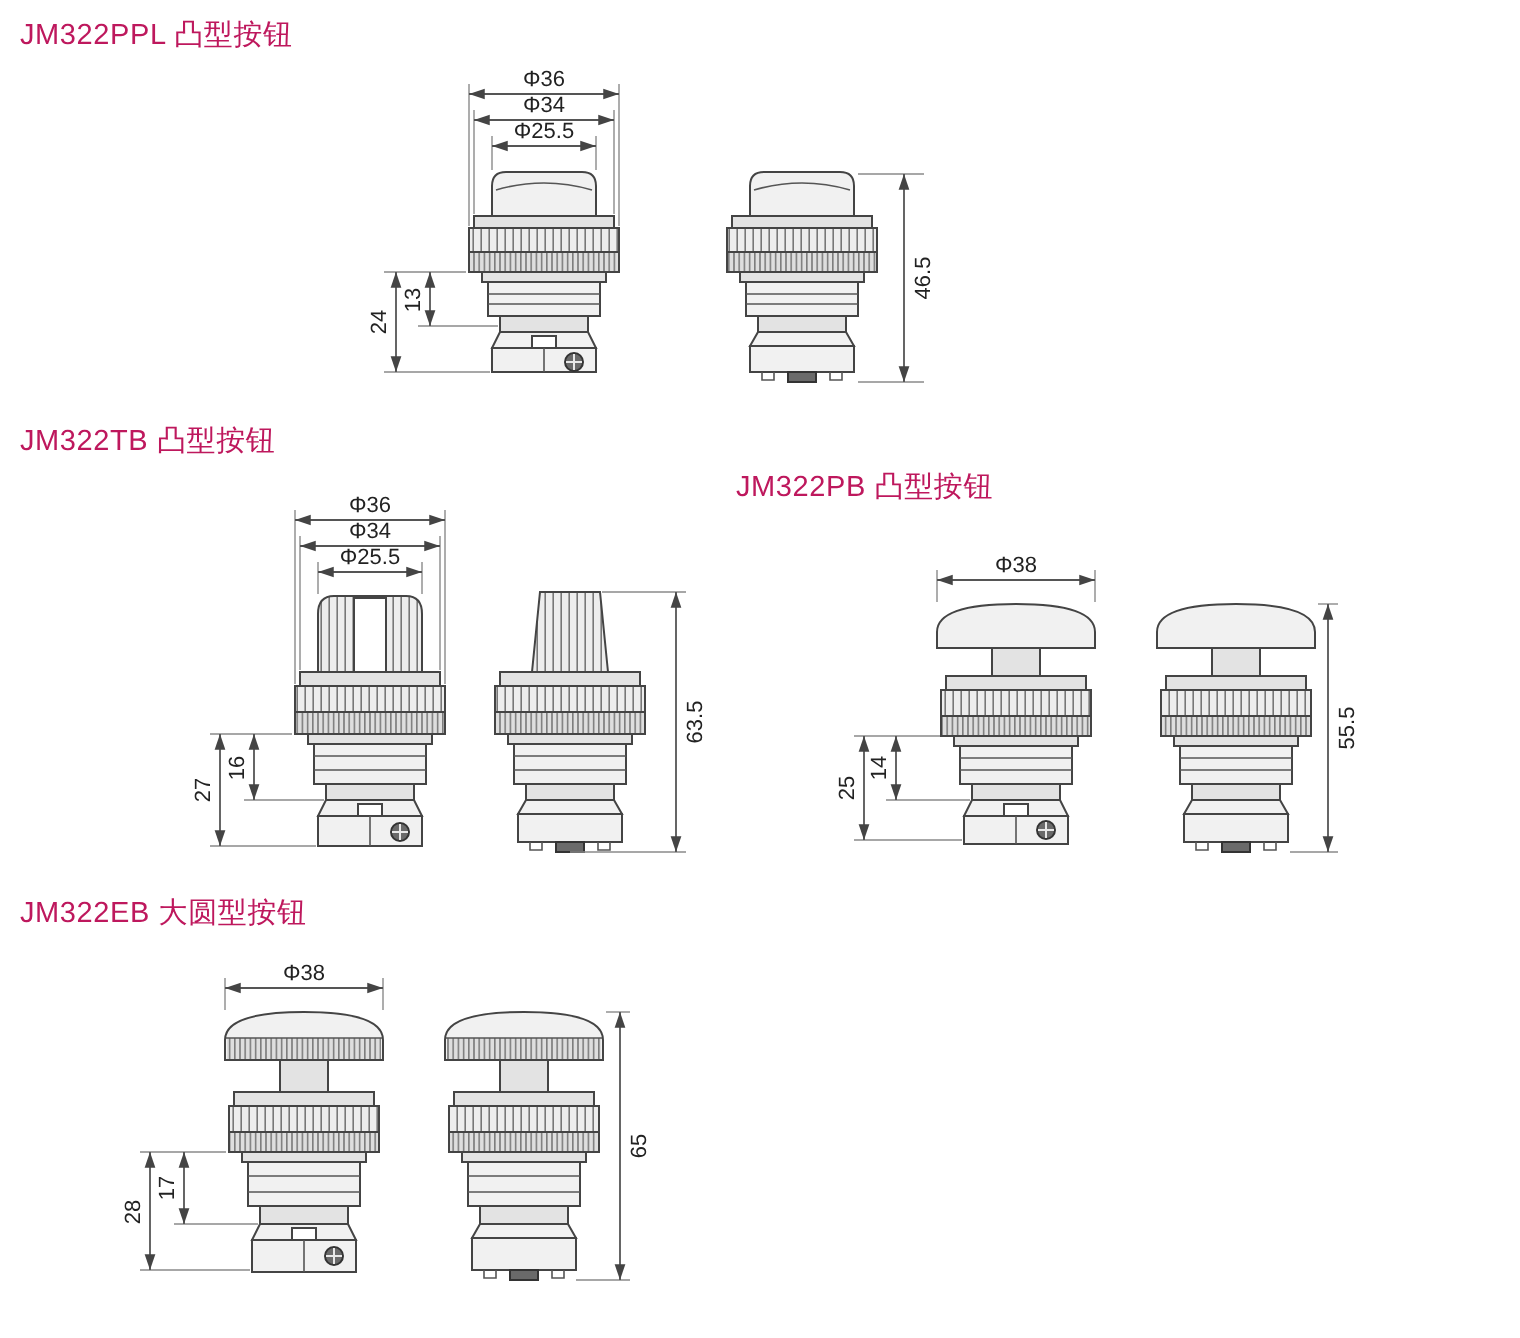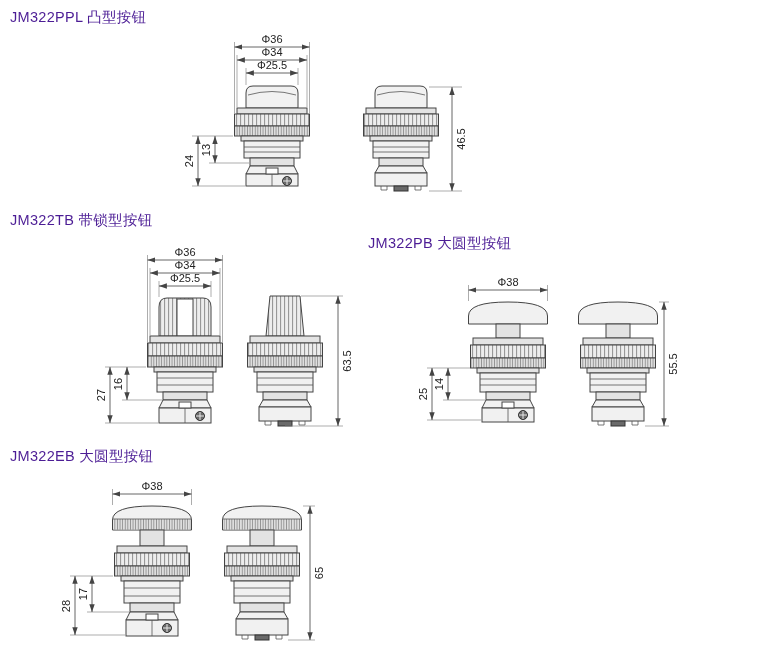--- a/index.html
+++ b/index.html
@@ -1,21 +1,21 @@
 <!DOCTYPE html>
 <html><head>
 <meta charset="utf-8">
 <style>
   html,body { margin:0; padding:0; background:#ffffff; }
   .canvas {
     position:relative; width:760px; height:669px; background:#ffffff;
     font-family:"Liberation Sans", sans-serif; overflow:hidden;
   }
   .sec-title {
-    position:absolute; font-size:14.5px; color:#4c1d95; letter-spacing:0.3px;
+    position:absolute; font-size:14.5px; color:#be185d; letter-spacing:0.3px;
     font-family:"Liberation Sans", sans-serif; white-space:nowrap;
   }
   svg.draw { position:absolute; left:0; top:0; }
   .s   { stroke:#444; stroke-width:1; fill:#f1f1f1; }
   .s2  { stroke:#444; stroke-width:1; fill:#e3e3e3; }
   .sw  { stroke:#444; stroke-width:1; fill:#ffffff; }
   .kn  { stroke:#444; stroke-width:1; fill:url(#knurl); }
   .kn2 { stroke:#444; stroke-width:1; fill:url(#knurl2); }
   .knb { stroke:none; fill:url(#knurl2); }
   .ln  { stroke:#555; stroke-width:0.8; fill:none; }
@@ -23,22 +23,22 @@
   .ext { stroke:#8a8a8a; stroke-width:0.7; }
   .dark{ fill:#6a6a6a; stroke:#333; stroke-width:1; }
   .dimtxt { font-family:"Liberation Sans", sans-serif; font-size:11px; fill:#222; }
 </style>
 </head>
 <body>
 
 <div class="canvas">
 
   <div class="sec-title" style="left:10px; top:8px">JM322PPL 凸型按钮</div>
-  <div class="sec-title" style="left:10px; top:211px">JM322TB 带锁型按钮</div>
-  <div class="sec-title" style="left:368px; top:234px">JM322PB 大圆型按钮</div>
+  <div class="sec-title" style="left:10px; top:211px">JM322TB 凸型按钮</div>
+  <div class="sec-title" style="left:368px; top:234px">JM322PB 凸型按钮</div>
   <div class="sec-title" style="left:10px; top:447px">JM322EB 大圆型按钮</div>
 
   <svg class="draw" width="760" height="669" viewBox="0 0 760 669">
     <defs>
       <marker id="arr" viewBox="0 0 10 8" markerWidth="9" markerHeight="7" refX="10" refY="4" orient="auto-start-reverse">
         <path d="M0,0.6 L10,4 L0,7.4 Z" fill="#444"></path>
       </marker>
       <pattern id="knurl" width="4" height="6" patternUnits="userSpaceOnUse">
         <rect width="4" height="6" fill="#ededed"></rect>
         <line x1="0.6" y1="0" x2="0.6" y2="6" stroke="#777" stroke-width="0.8"></line>

